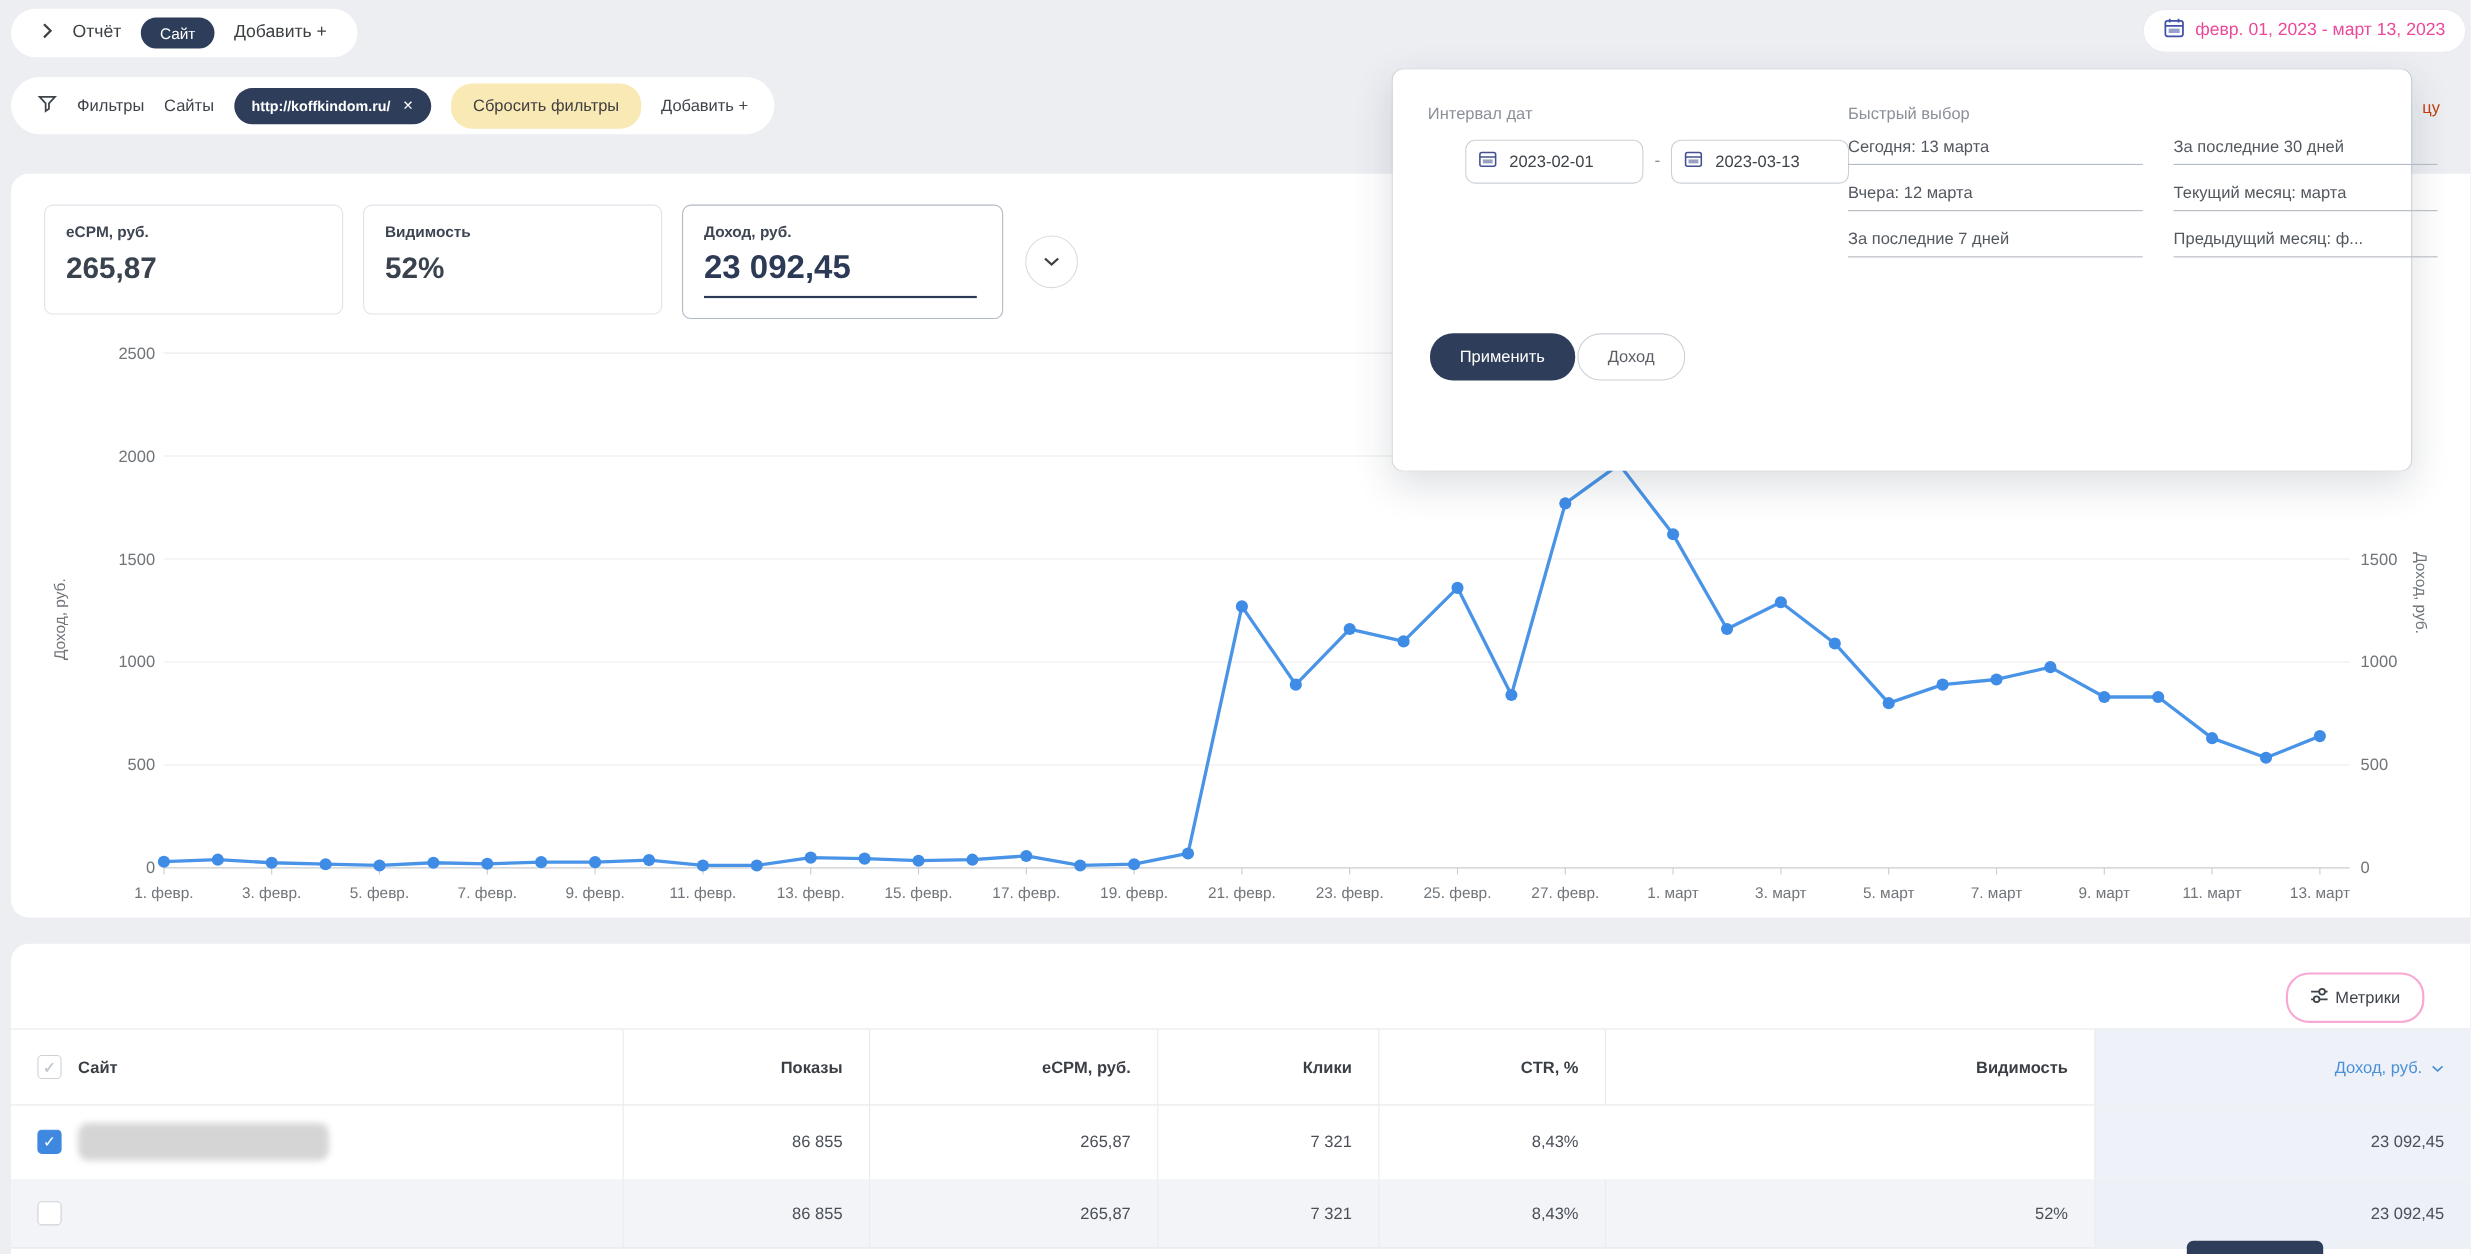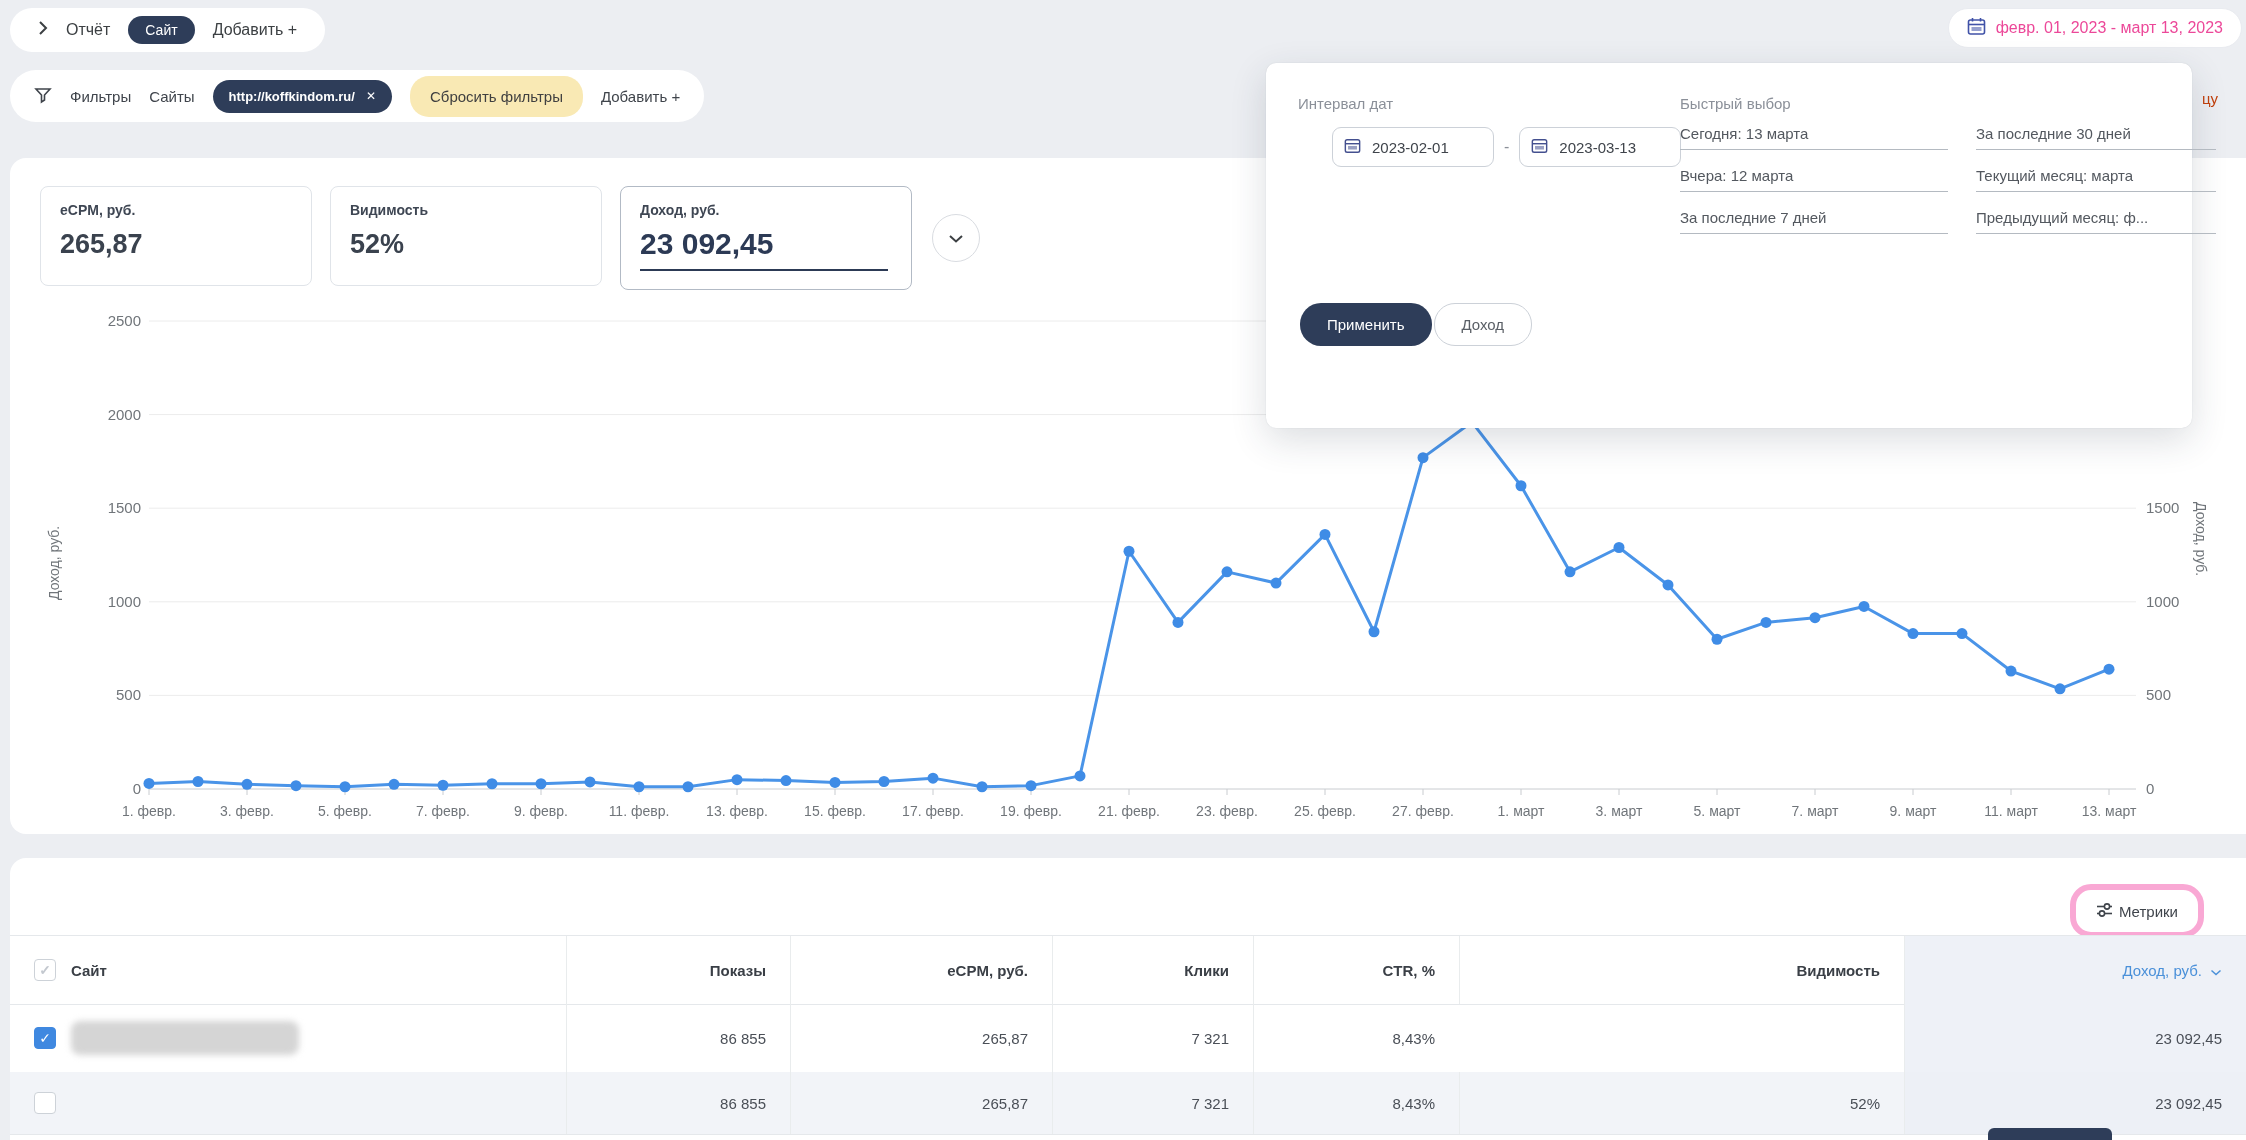--- a/index.html
+++ b/index.html
@@ -42,21 +42,21 @@
   .date-input input{border:none;outline:none;width:110px;font-size:15px;color:#3f444b;font-family:"Liberation Sans",sans-serif;background:transparent;}
   .dash{color:#8b9099;}
   #quick-links{position:absolute;left:414px;top:62px;display:grid;grid-template-columns:268px 240px;column-gap:28px;row-gap:17px;}
   .qlink{font-size:15px;color:#53585f;text-decoration:none;border-bottom:1px solid #b4bac1;padding-bottom:7px;align-self:start;cursor:pointer;white-space:nowrap;}
   #popup-buttons{position:absolute;left:34px;top:240px;display:flex;gap:2px;}
   #apply-button{background:#2e3d59;color:#fff;border:none;border-radius:21px;padding:12px 27px;font-size:15px;font-family:"Liberation Sans",sans-serif;}
   #cancel-button{background:#fff;color:#5a5f66;border:1px solid #ccd1d8;border-radius:21px;padding:12px 27px;font-size:15px;font-family:"Liberation Sans",sans-serif;}
 
   
   #table-panel{position:absolute;left:10px;top:858px;right:0;height:282px;background:#fff;border-radius:16px 0 0 0;}
-  #metrics-button{position:absolute;right:42px;top:26px;height:42px;border:6px solid #f9a8d4;border-radius:21px;background:#fff;display:flex;align-items:center;gap:6px;padding:0 20px;font-size:15px;color:#3f444b;}
+  #metrics-button{position:absolute;right:42px;top:26px;height:42px;border:2px solid #f9a8d4;border-radius:21px;background:#fff;display:flex;align-items:center;gap:6px;padding:0 20px;font-size:15px;color:#3f444b;}
   .trow{position:absolute;left:0;right:0;}
   .cell{position:absolute;top:0;bottom:0;display:flex;align-items:center;justify-content:flex-end;padding:0 24px;box-sizing:border-box;border-left:1px solid #e9eced;font-size:15px;color:#4a4f57;}
   .cell.first{justify-content:flex-start;border-left:none;gap:15px;}
   .hrow{top:77px;height:68px;border-top:1px solid #e5e8eb;border-bottom:1px solid #e5e8eb;}
   .hrow .cell{font-weight:bold;color:#3a3f46;}
   .revenue-col{background:#eef1f7;}
   .hrow .revenue-col{color:#4a90d9;font-weight:normal;gap:8px;}
   #row-1{top:146px;height:68px;}
   #row-2{top:214px;height:62px;background:#f2f4f8;border-bottom:1px solid #e5e8eb;}
   #row-2 .revenue-col{background:#edf0f6;}

